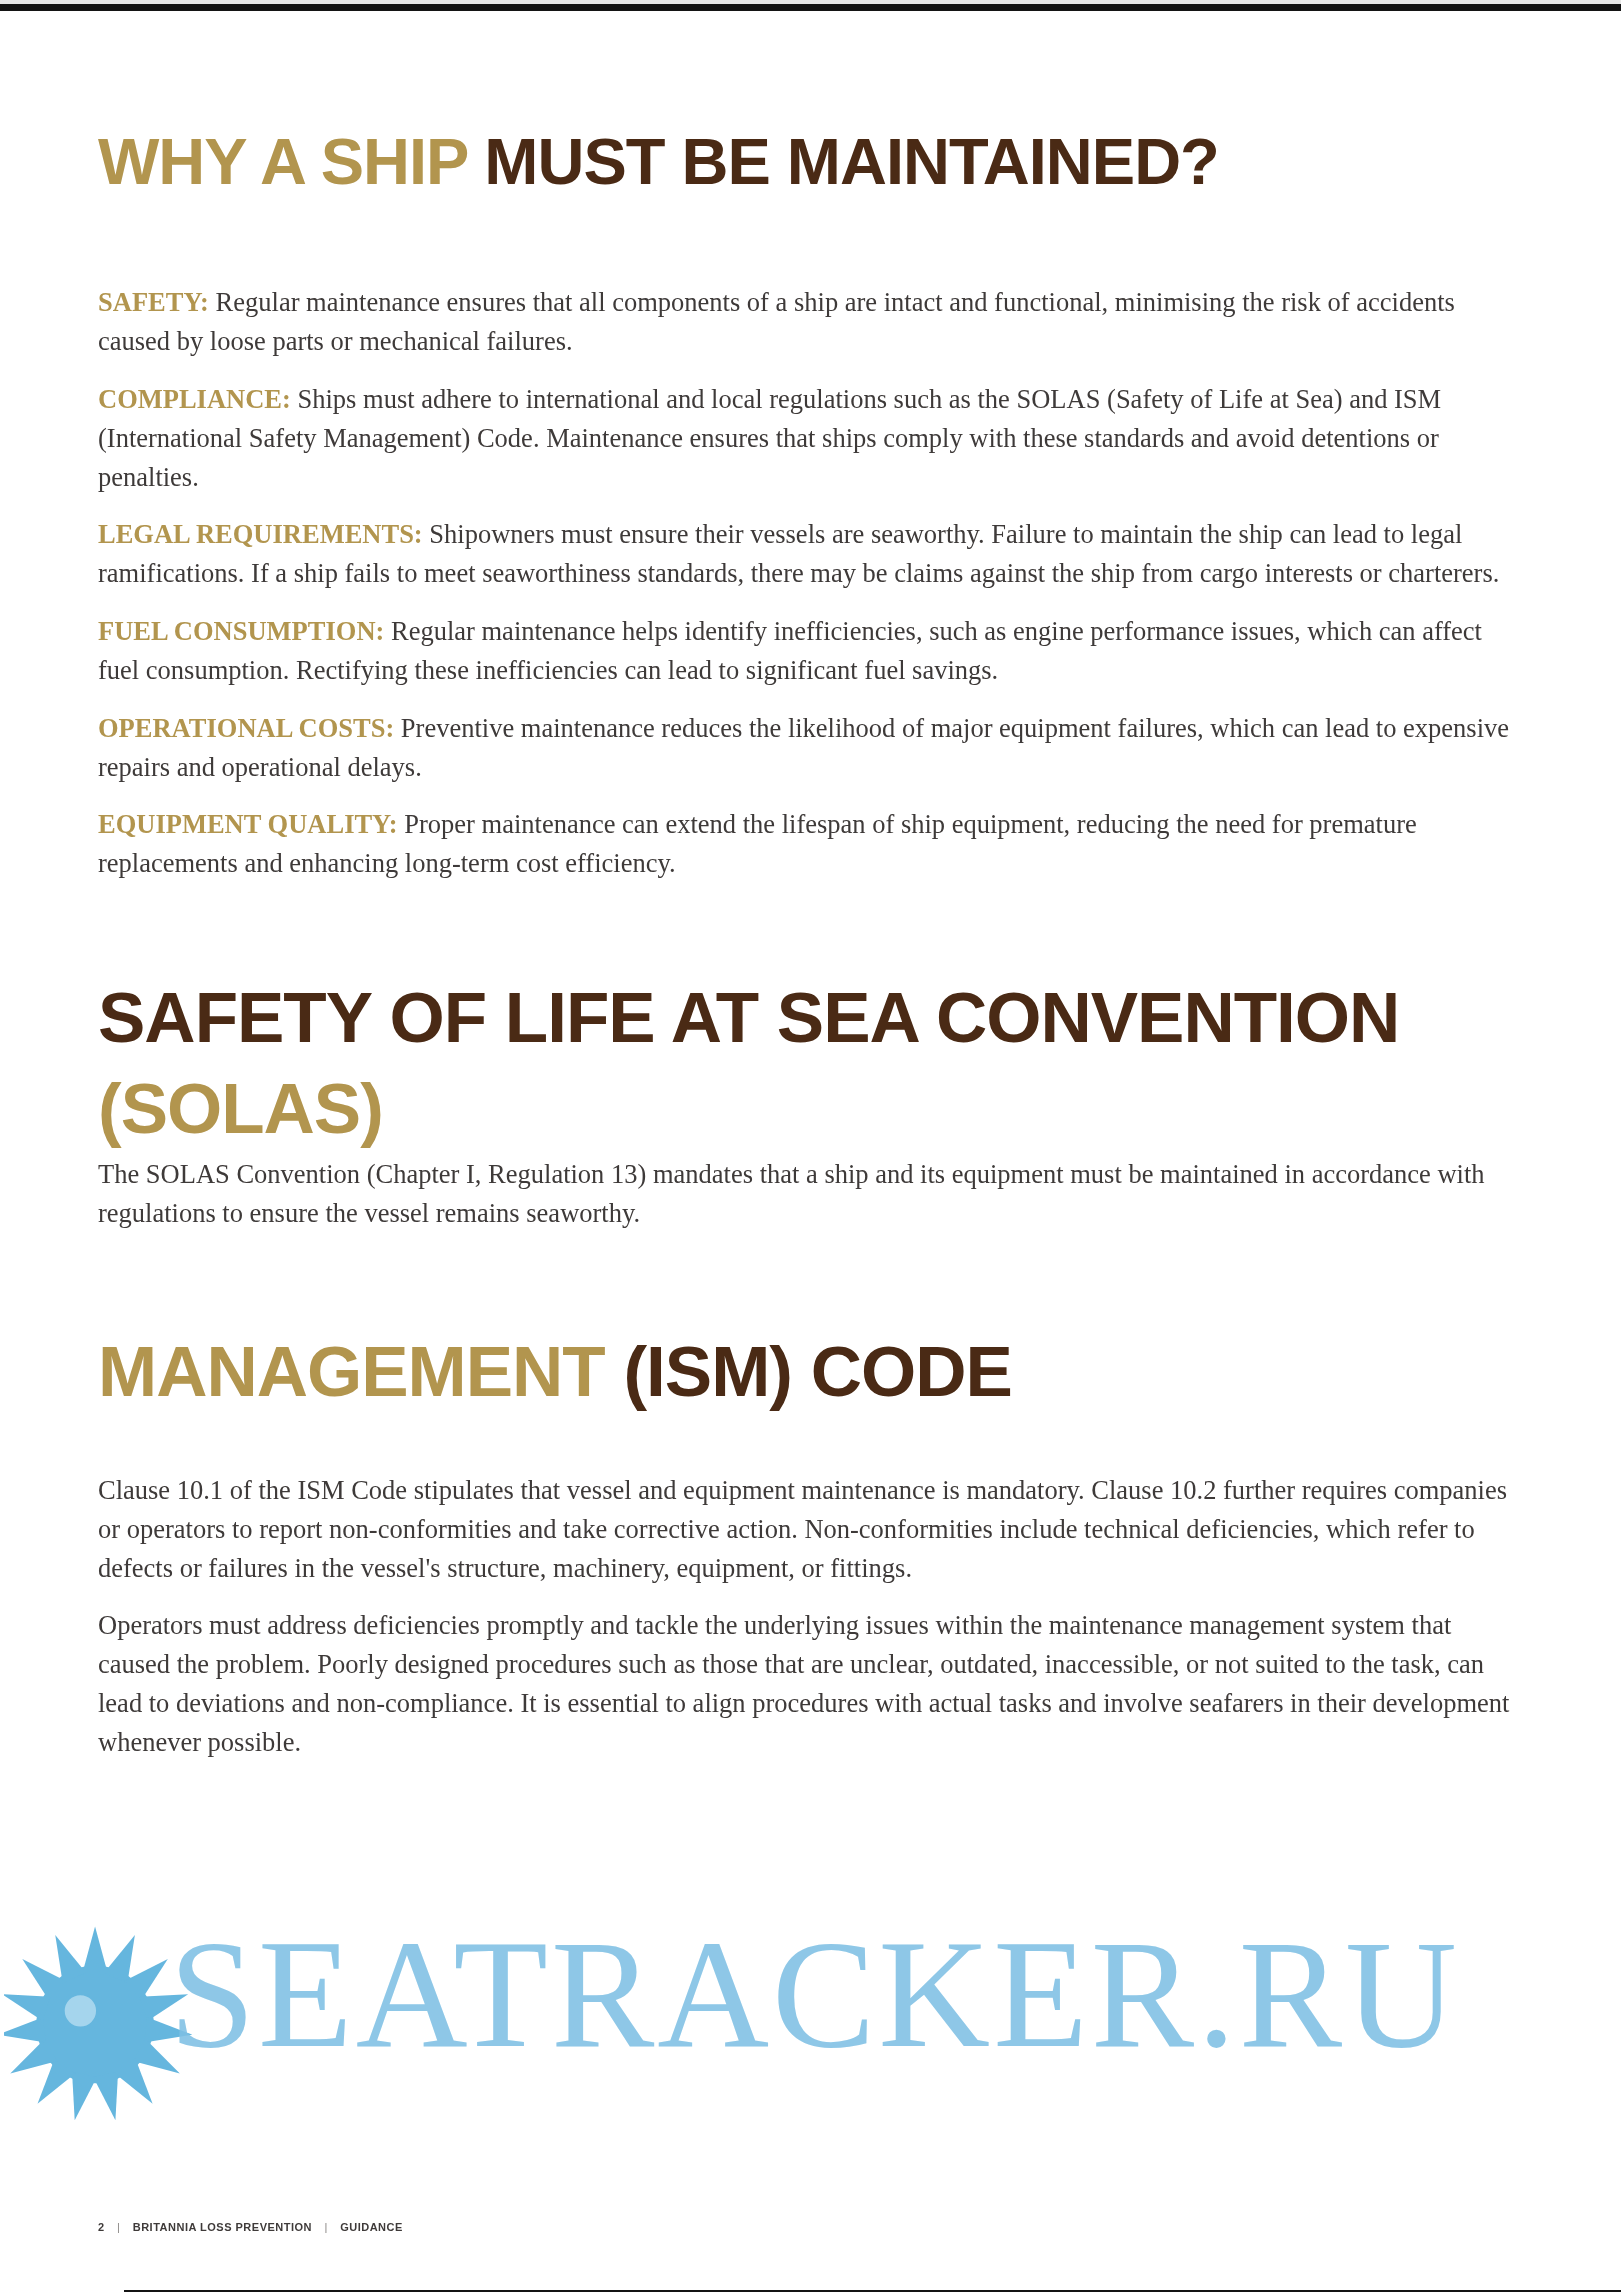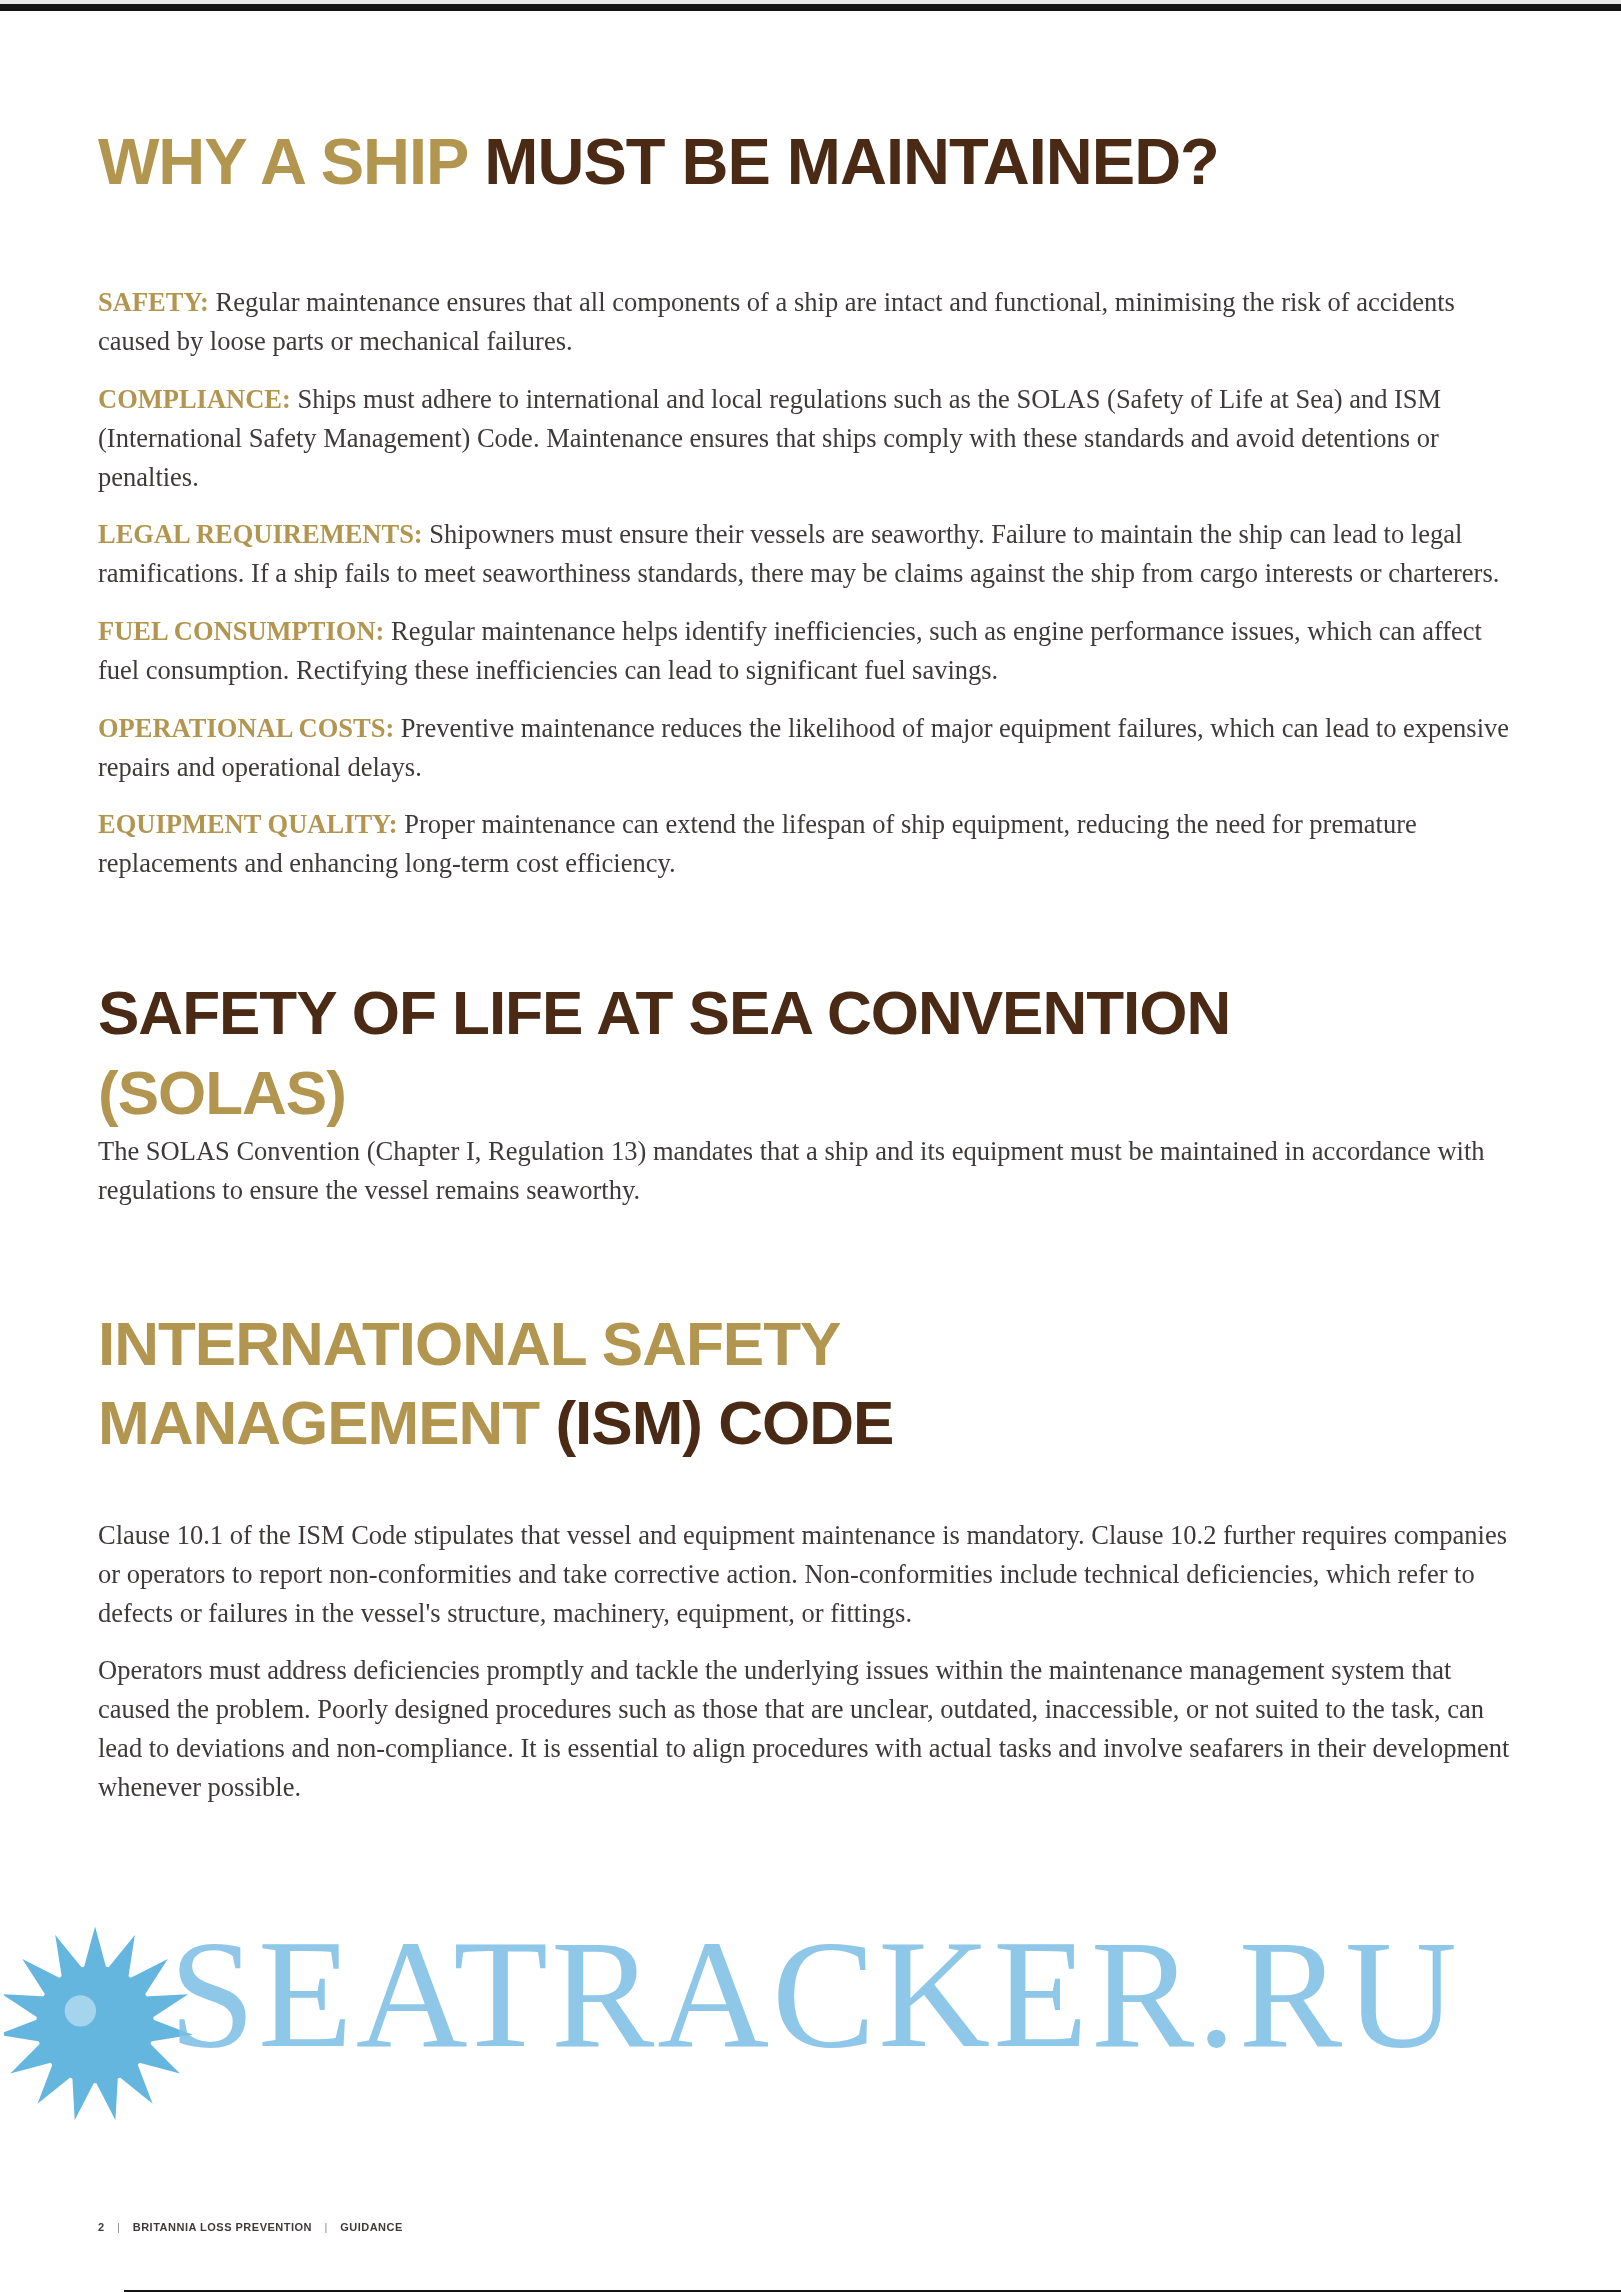--- a/index.html
+++ b/index.html
@@ -27,21 +27,21 @@
     right: 102px;
     top: 0;
   }
   h1, h2 {
     margin: 0;
     font-weight: 700;
     letter-spacing: -1px;
     line-height: 1.28;
   }
   h1 { margin-top: 116px; font-size: 65px; }
-  h2 { font-size: 62px; }
+  h2 { font-size: 71px; }
   .gold  { color: #B2954E; }
   .brown { color: #4A2A15; }
   .block { display: block; }
   .items { margin-top: 80px; }
   p.item, p.body-par {
     margin: 0 0 18.6px 0;
     font-size: 26.5px;
     line-height: 39px;
     color: #3E3A39;
     font-family: Liberation Serif, serif;
@@ -109,21 +109,20 @@
       <p class="item"><span class="label">FUEL CONSUMPTION:</span> <span>Regular maintenance helps identify inefficiencies, such as engine performance issues, which can affect fuel consumption. Rectifying these inefficiencies can lead to significant fuel savings.</span></p>
       <p class="item"><span class="label">OPERATIONAL COSTS:</span> <span>Preventive maintenance reduces the likelihood of major equipment failures, which can lead to expensive repairs and operational delays.</span></p>
       <p class="item"><span class="label">EQUIPMENT QUALITY:</span> <span>Proper maintenance can extend the lifespan of ship equipment, reducing the need for premature replacements and enhancing long-term cost efficiency.</span></p>
     </div>
 
     <h2 class="h2-solas"><span class="brown">SAFETY OF LIFE AT SEA CONVENTION</span><span class="gold block">(SOLAS)</span></h2>
 
     <p class="body-par solas-body">The SOLAS Convention (Chapter I, Regulation 13) mandates that a ship and its equipment must be maintained in accordance with regulations to ensure the vessel remains seaworthy.</p>
 
     <h2 class="h2-ism">
-        <span class="gold block">INTERNATIONAL SAFETY</span>
         <span class="block"><span class="gold">MANAGEMENT</span> <span class="brown">(ISM) CODE</span></span>
       </h2>
 
     <div class="ism-body">
       <p class="body-par">Clause 10.1 of the ISM Code stipulates that vessel and equipment maintenance is mandatory. Clause 10.2 further requires companies or operators to report non-conformities and take corrective action. Non-conformities include technical deficiencies, which refer to defects or failures in the vessel's structure, machinery, equipment, or fittings.</p>
       <p class="body-par">Operators must address deficiencies promptly and tackle the underlying issues within the maintenance management system that caused the problem. Poorly designed procedures such as those that are unclear, outdated, inaccessible, or not suited to the task, can lead to deviations and non-compliance. It is essential to align procedures with actual tasks and involve seafarers in their development whenever possible.</p>
     </div>
 
   </div>
 

